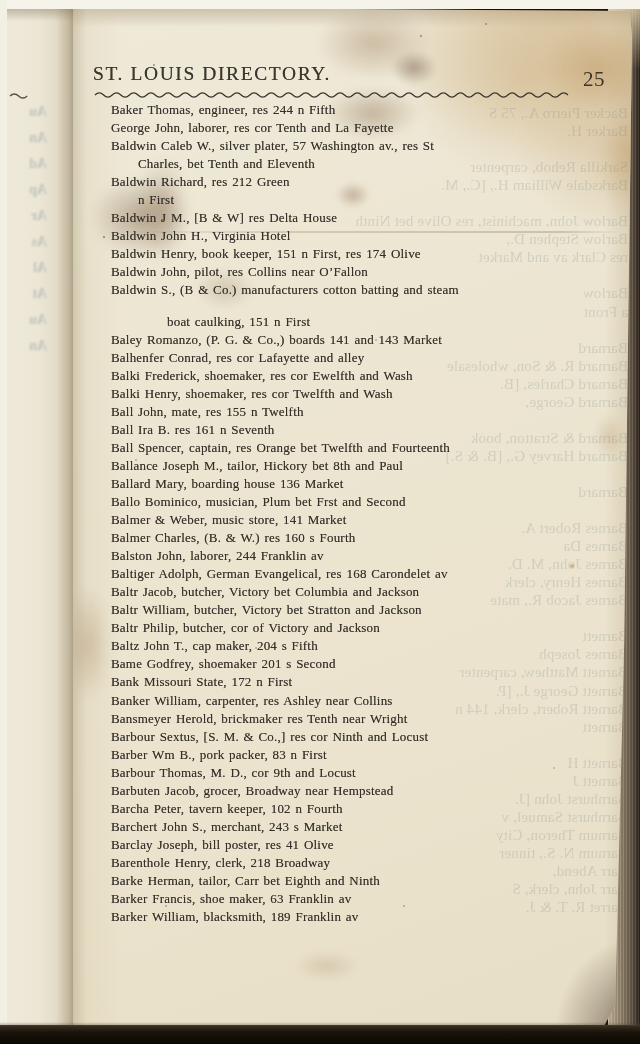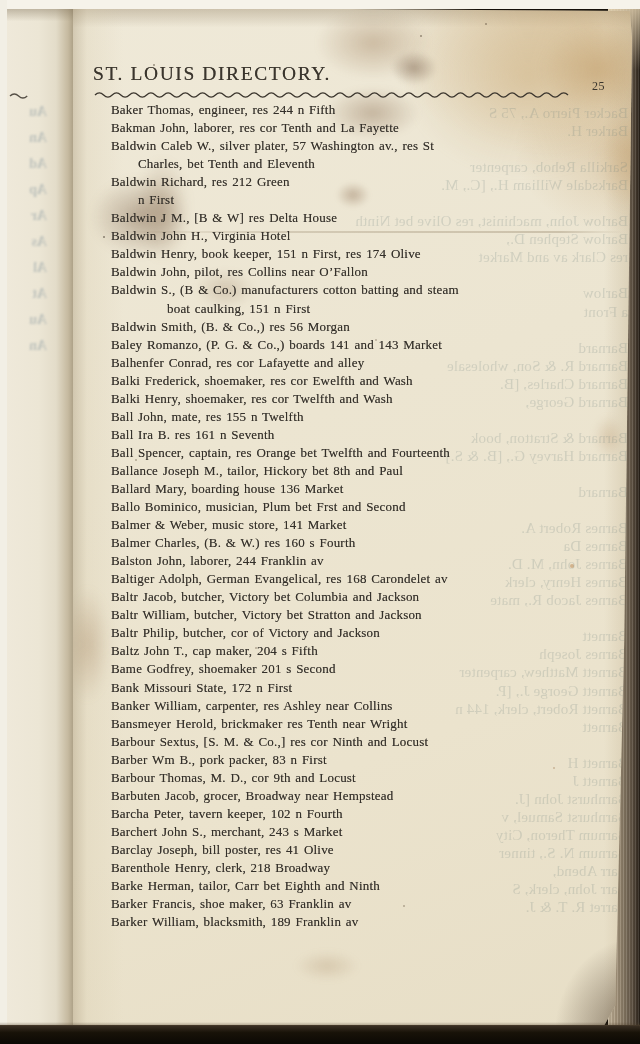--- a/index.html
+++ b/index.html
@@ -82,30 +82,30 @@
   .corner-curl{position:absolute;right:-4px;bottom:-4px;width:80px;height:95px;
     background:radial-gradient(ellipse at 100% 100%,rgba(58,40,24,.6),rgba(58,40,24,0) 72%);}
 
   
   .header{position:absolute;left:20px;top:56px;width:512px;height:28px;}
   .title{
     position:absolute;left:0;right:9px;text-align:left;
     font-size:19.5px;letter-spacing:1.6px;font-weight:normal;color:#3a352d;
     text-shadow:0 0 .5px rgba(58,53,45,.7);
   }
-  .pageno{position:absolute;right:0px;top:16px;font-size:12px;color:#3a352d;letter-spacing:.5px;}
+  .pageno{position:absolute;right:0px;top:4px;font-size:21px;color:#3a352d;letter-spacing:.5px;}
   .rule{position:absolute;left:21px;top:83px;}
   .entries{
     position:absolute;left:38px;top:94px;width:468px;
     font-size:13px;line-height:18.05px;letter-spacing:.2px;word-spacing:1.2px;
     color:#34302a;text-shadow:0 0 .45px rgba(52,48,42,.55);
   }
   .entry{white-space:nowrap;}
   .entry.ind1{padding-left:27px;}
-  .entry.ind2{padding-left:56px;}
+  .entry.ind2{padding-left:56px;margin-top:13px;}
 
   
   .ghost-right{
     position:absolute;left:165px;top:97px;width:390px;
     transform:scaleX(-1);
     color:rgba(104,124,122,.55);opacity:.38;filter:blur(.5px);
     font-size:15px;line-height:18.05px;letter-spacing:.2px;
   }
   .ghost-right .gline{white-space:nowrap;overflow:hidden;height:18.05px;}
 
@@ -217,32 +217,31 @@
       <div class="pageno">25</div>
     </div>
 
     <svg class="rule wave" width="483" height="10">
       <path fill="none" stroke="#3c362e" stroke-width="1.3" d="M1 5 q4.3 -4.2 8.6 0 q4.3 4.2 8.6 0 q4.3 -4.2 8.6 0 q4.3 4.2 8.6 0 q4.3 -4.2 8.6 0 q4.3 4.2 8.6 0 q4.3 -4.2 8.6 0 q4.3 4.2 8.6 0 q4.3 -4.2 8.6 0 q4.3 4.2 8.6 0 q4.3 -4.2 8.6 0 q4.3 4.2 8.6 0 q4.3 -4.2 8.6 0 q4.3 4.2 8.6 0 q4.3 -4.2 8.6 0 q4.3 4.2 8.6 0 q4.3 -4.2 8.6 0 q4.3 4.2 8.6 0 q4.3 -4.2 8.6 0 q4.3 4.2 8.6 0 q4.3 -4.2 8.6 0 q4.3 4.2 8.6 0 q4.3 -4.2 8.6 0 q4.3 4.2 8.6 0 q4.3 -4.2 8.6 0 q4.3 4.2 8.6 0 q4.3 -4.2 8.6 0 q4.3 4.2 8.6 0 q4.3 -4.2 8.6 0 q4.3 4.2 8.6 0 q4.3 -4.2 8.6 0 q4.3 4.2 8.6 0 q4.3 -4.2 8.6 0 q4.3 4.2 8.6 0 q4.3 -4.2 8.6 0 q4.3 4.2 8.6 0 q4.3 -4.2 8.6 0 q4.3 4.2 8.6 0 q4.3 -4.2 8.6 0 q4.3 4.2 8.6 0 q4.3 -4.2 8.6 0 q4.3 4.2 8.6 0 q4.3 -4.2 8.6 0 q4.3 4.2 8.6 0 q4.3 -4.2 8.6 0 q4.3 4.2 8.6 0 q4.3 -4.2 8.6 0 q4.3 4.2 8.6 0 q4.3 -4.2 8.6 0 q4.3 4.2 8.6 0 q4.3 -4.2 8.6 0 q4.3 4.2 8.6 0 q4.3 -4.2 8.6 0 q4.3 4.2 8.6 0 q4.3 -4.2 8.6 0"></path>
     </svg>
 
     <div class="entries">
 
     <div class="entry">Baker Thomas, engineer, res 244 n Fifth</div>
-        <div class="entry">Bakman John, laborer, res cor Tenth and La Fayette</div>
+        <div class="entry">George John, laborer, res cor Tenth and La Fayette</div>
         <div class="entry">Baldwin Caleb W., silver plater, 57 Washington av., res St</div>
         <div class="entry ind1">Charles, bet Tenth and Eleventh</div>
         <div class="entry">Baldwin Richard, res 212 Green</div>
         <div class="entry ind1">n First</div>
         <div class="entry">Baldwin J M., [B &amp; W] res Delta House</div>
         <div class="entry">Baldwin John H., Virginia Hotel</div>
         <div class="entry">Baldwin Henry, book keeper, 151 n First, res 174 Olive</div>
         <div class="entry">Baldwin John, pilot, res Collins near O’Fallon</div>
         <div class="entry">Baldwin S., (B &amp; Co.) manufacturers cotton batting and steam</div>
         <div class="entry ind2">boat caulking, 151 n First</div>
-        <div class="entry">Baldwin Smith, (B. &amp; Co.,) res 56 Morgan</div>
         <div class="entry">Baley Romanzo, (P. G. &amp; Co.,) boards 141 and 143 Market</div>
         <div class="entry">Balhenfer Conrad, res cor Lafayette and alley</div>
         <div class="entry">Balki Frederick, shoemaker, res cor Ewelfth and Wash</div>
         <div class="entry">Balki Henry, shoemaker, res cor Twelfth and Wash</div>
         <div class="entry">Ball John, mate, res 155 n Twelfth</div>
         <div class="entry">Ball Ira B. res 161 n Seventh</div>
         <div class="entry">Ball Spencer, captain, res Orange bet Twelfth and Fourteenth</div>
         <div class="entry">Ballance Joseph M., tailor, Hickory bet 8th and Paul</div>
         <div class="entry">Ballard Mary, boarding house 136 Market</div>
         <div class="entry">Ballo Bominico, musician, Plum bet Frst and Second</div>

